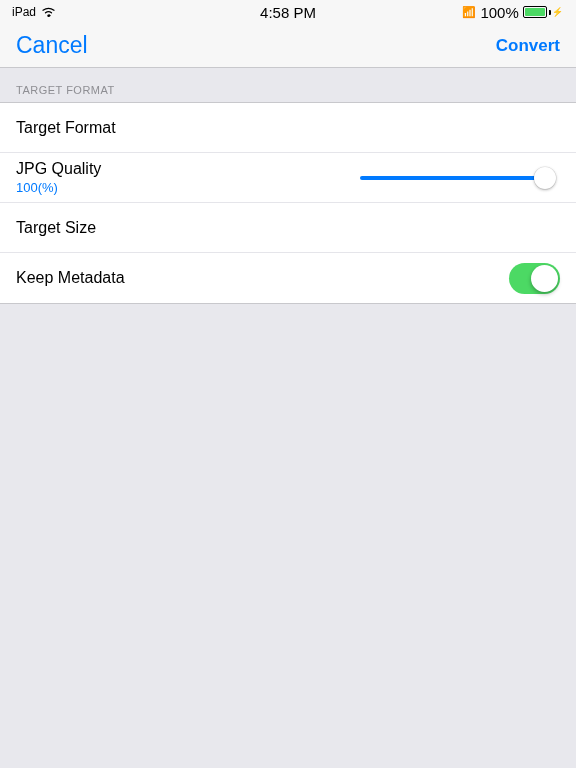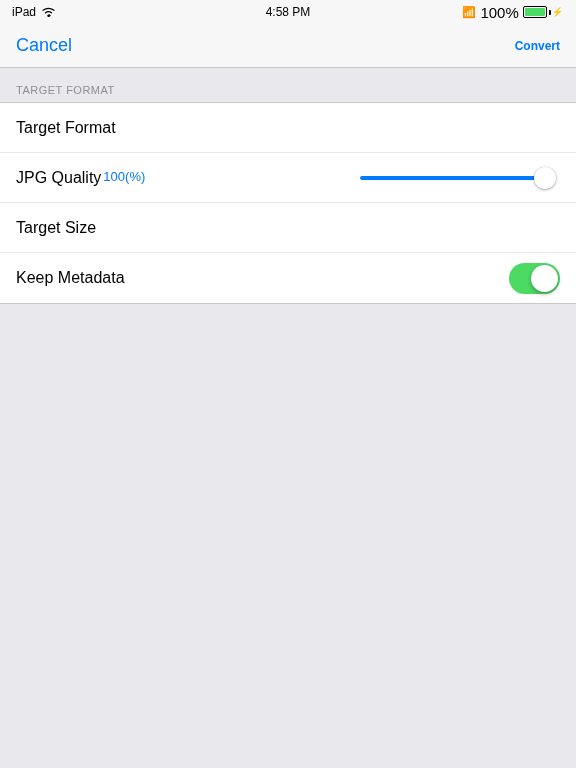--- a/index.html
+++ b/index.html
@@ -27,21 +27,21 @@
     }
     .status-left {
       display: flex;
       align-items: center;
       gap: 5px;
     }
     .status-center {
       position: absolute;
       left: 50%;
       transform: translateX(-50%);
-      font-size: 12px;
+      font-size: 15px;
       font-weight: 500;
     }
     .status-right {
       display: flex;
       align-items: center;
       gap: 4px;
       font-size: 11px;
     }
     .battery-container {
       display: flex;
@@ -79,28 +79,28 @@
     .nav-bar {
       display: flex;
       justify-content: space-between;
       align-items: center;
       background: #f7f7f7;
       border-bottom: 1px solid #c8c8cc;
       padding: 0 16px;
       height: 44px;
     }
     .nav-cancel {
-      font-size: 18px;
+      font-size: 23px;
       color: #007aff;
       background: none;
       border: none;
       cursor: pointer;
     }
     .nav-convert {
-      font-size: 12px;
+      font-size: 17px;
       font-weight: 600;
       color: #007aff;
       background: none;
       border: none;
       cursor: pointer;
     }
 
     
     .section-header {
       padding: 16px 16px 6px 16px;
@@ -135,21 +135,21 @@
     .row-label {
       font-size: 16px;
       color: #000;
     }
     .row-sublabel {
       font-size: 13px;
       color: #007aff;
     }
     .row-label-wrap {
       display: flex;
-      flex-direction: row;
+      flex-direction: column;
       gap: 2px;
     }
 
     
     .segment-control {
       display: flex;
       border: 1.5px solid #007aff;
       border-radius: 5px;
       overflow: hidden;
     }

